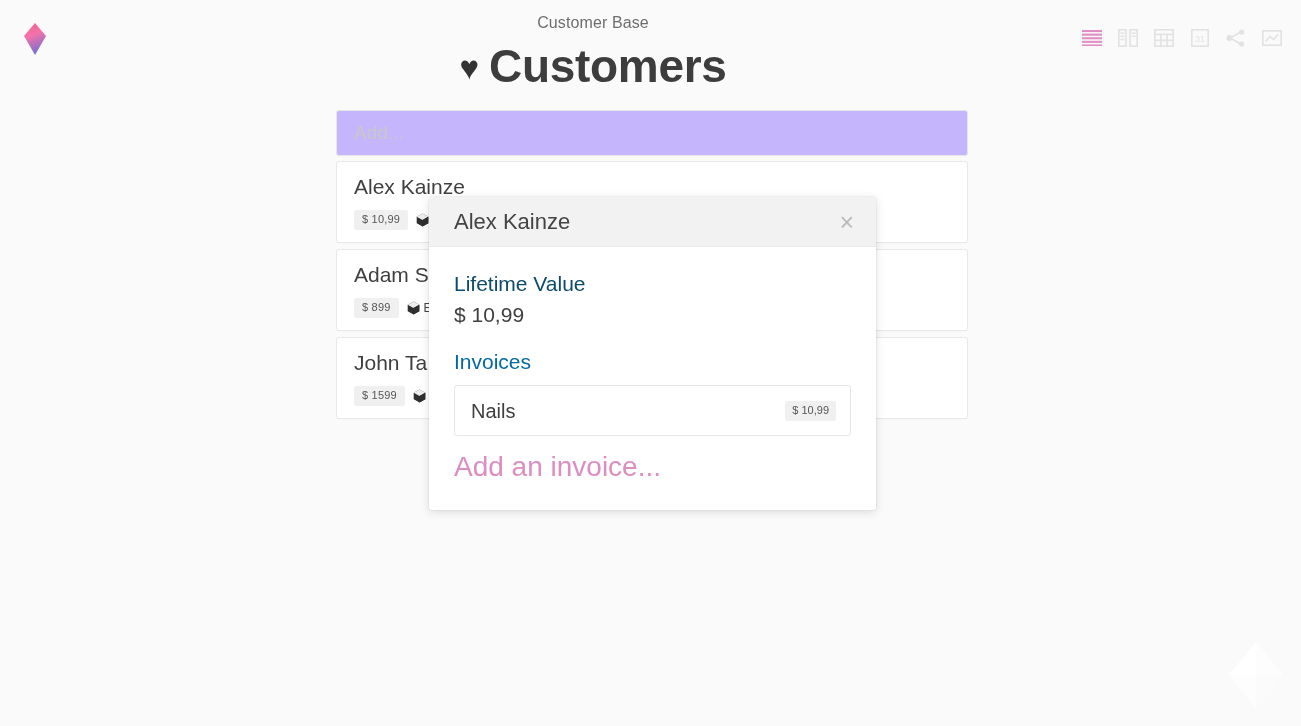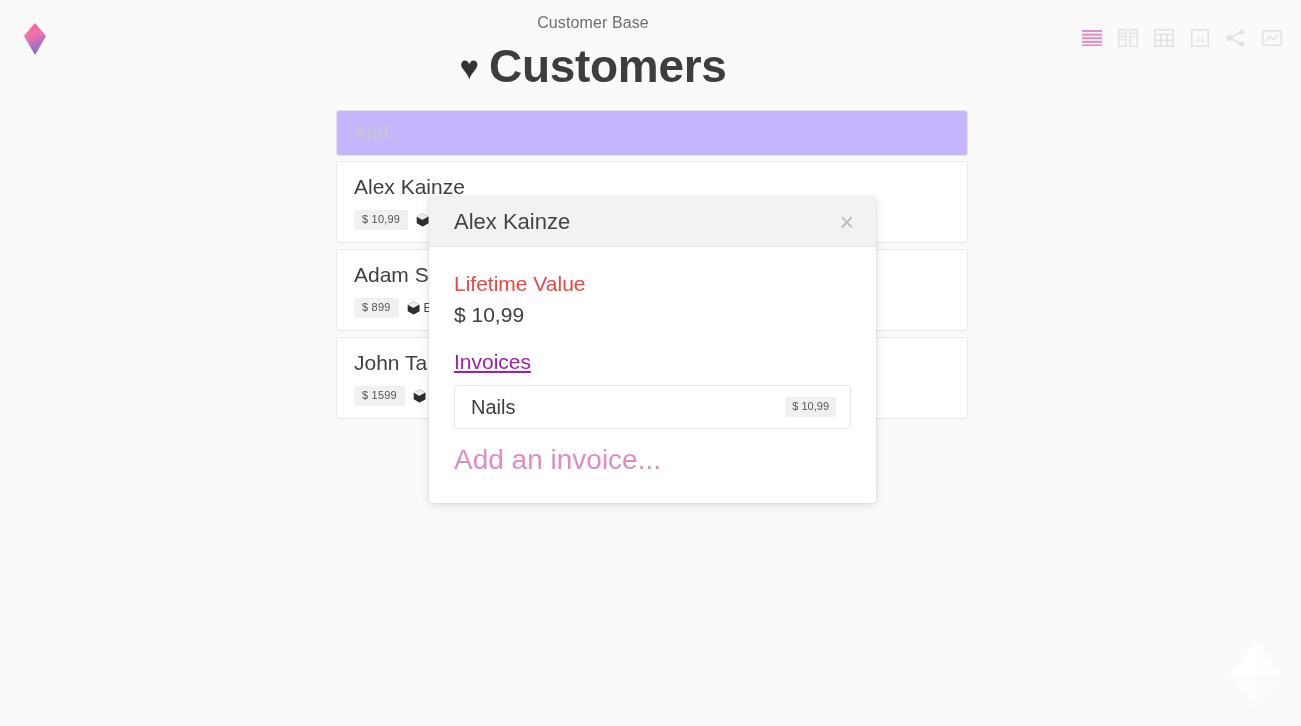--- a/index.html
+++ b/index.html
@@ -187,42 +187,41 @@
     color: #bcbcbc;
     cursor: pointer;
     line-height: 24px;
     padding: 0 2px;
   }
   .modal-body { padding: 24px 25px 30px 25px; }
 
   .field-label {
     font-size: 21px;
     font-weight: 300;
-    color: #ef4444;
+    color: #0c4a6e;
     line-height: 26px;
   }
   .field-value {
     font-size: 21px;
     font-weight: 300;
     color: #3f3f3f;
     line-height: 26px;
     margin-top: 5px;
   }
   .section-label {
     font-size: 21px;
     font-weight: 300;
-    color: #a21caf;
+    color: #0369a1;
     line-height: 26px;
     margin-top: 21px;
-    text-decoration: underline;
   }
 
   .invoice-row {
     margin-top: 10px;
-    height: 44px;
+    height: 51px;
     background: #ffffff;
     border: 1px solid #e6e6e6;
     border-radius: 3px;
     display: flex;
     align-items: center;
     padding: 0 14px 0 16px;
     cursor: pointer;
   }
   .invoice-name {
     flex: 1;

